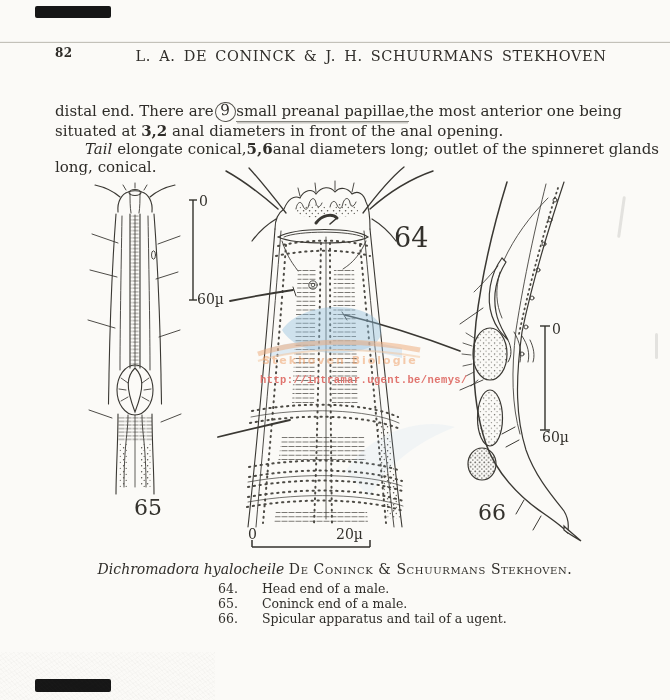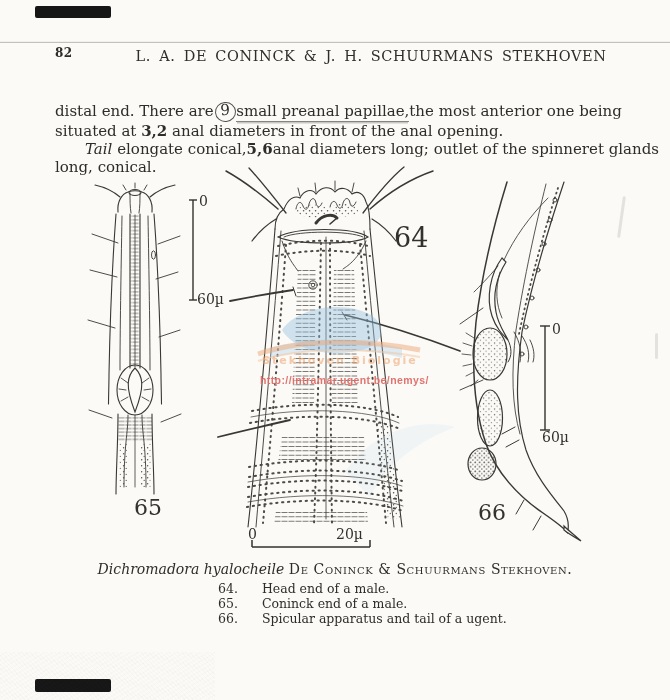--- a/index.html
+++ b/index.html
@@ -35,21 +35,21 @@
   .bnum{font-weight:bold;}
   .circled{display:inline-block;border:1.6px solid #54524c;border-radius:50%;
     padding:0 4.5px 1px 4.5px;margin:0 1px;line-height:14px;transform:rotate(-4deg);}
   .underlined{border-bottom:1.5px solid rgba(112,110,104,.85);
     box-shadow:0 2.5px 0 -1px rgba(140,138,130,.45);padding-bottom:1px;}
 
   
   .wm{pointer-events:none;}
   .wm-logotext{left:32px;top:56px;font-family:"DejaVu Sans",sans-serif;font-weight:bold;
     font-size:11px;letter-spacing:2px;color:rgba(238,152,92,.5);white-space:nowrap;}
-  .wm-url{left:6px;top:76px;font-family:Liberation Sans, sans-serif;font-weight:bold;
+  .wm-url{left:6px;top:76px;font-family:Liberation Mono, monospace;font-weight:bold;
     font-size:10.5px;letter-spacing:.4px;color:rgba(219,90,84,.85);white-space:nowrap;
     text-shadow:0 0 1px rgba(255,255,255,.7);padding-left:24px;}
 
   
   .caption-title{left:0;top:561px;width:670px;text-align:center;font-size:14px;}
   .caption-title .sc{font-variant:small-caps;letter-spacing:.6px;}
   .caption-items{left:218px;top:582px;font-size:12.5px;line-height:14.8px;}
   .caption-items .num{padding-right:24px;}
 </style>
 </head>

